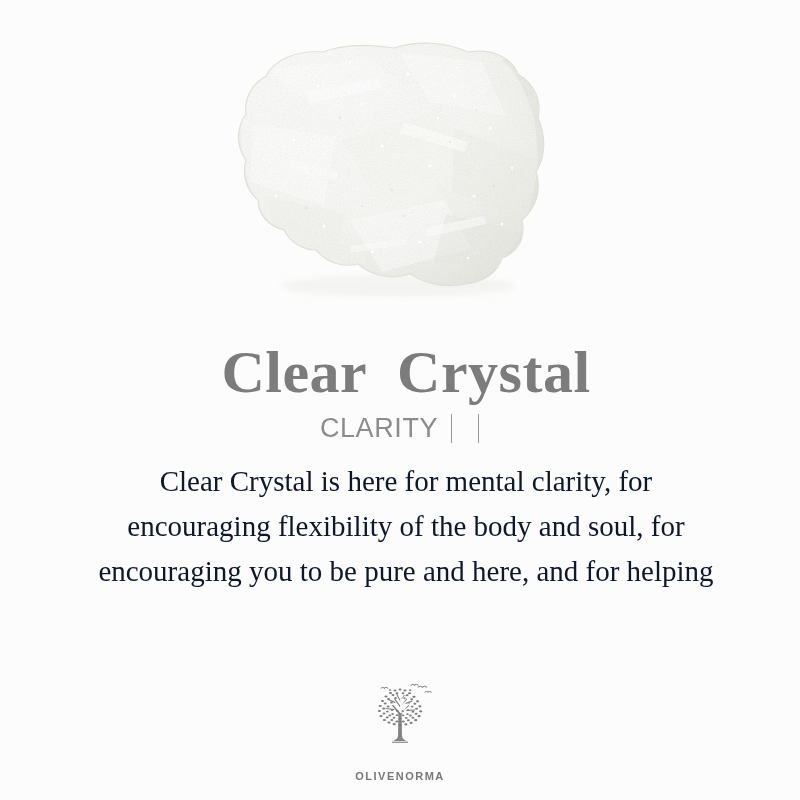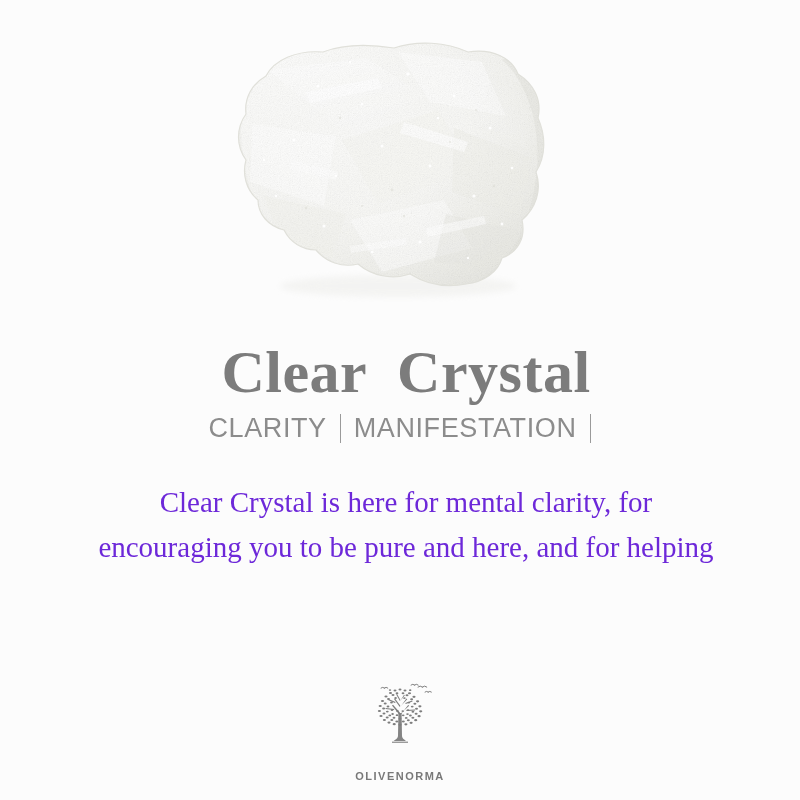--- a/index.html
+++ b/index.html
@@ -80,27 +80,27 @@
     display: inline-block;
     width: 1px;
     height: 29px;
     background: #9a9a9a;
     margin: 0 13px;
     flex: none;
   }
 
   
   .description {
-    margin-top: 37px;
+    margin-top: 16px;
     width: 720px;
     text-align: center;
     font-family: "Liberation Serif", "DejaVu Serif", serif;
     font-size: 29px;
     font-weight: 400;
-    color: #6d28d9;
+    color: #0f172a;
     line-height: 45px;
   }
 
   .desc-line { display: block; white-space: nowrap; }
 
   
   .brand {
     position: absolute;
     left: 0;
     right: 0;
@@ -244,26 +244,26 @@
                C230,146 230,128 240,114 C238,98 246,84 260,76
                C268,60 290,50 317,52 Z" fill="none" stroke="#e0e0da" stroke-width="1.2"></path>
     </svg>
   </div>
 
   <h1 class="product-title">Clear  Crystal</h1>
 
   <div class="keywords">
     <span class="keyword">CLARITY</span>
     <span class="kw-sep"></span>
-    <span class="keyword">MANIFESTATION</span>
     <span class="kw-sep"></span>
   </div>
 
   <p class="description">
     <span class="desc-line">Clear Crystal is here for mental clarity, for</span>
+    <span class="desc-line">encouraging flexibility of the body and soul, for</span>
     <span class="desc-line">encouraging you to be pure and here, and for helping</span>
   </p>
 
   <div class="brand">
     <svg class="brand-mark" viewBox="0 0 78 68">
       <g fill="#7d7d7d">
 
         <path d="M37.4,30 L37.0,52.5 C37.0,54.2 36.2,55.6 34.6,56.6
                  L32.6,57.9 L45.0,57.9 L43.2,56.6 C41.7,55.6 41.0,54.2 41.0,52.5
                  L40.6,30 Z" opacity="0.95"></path>

